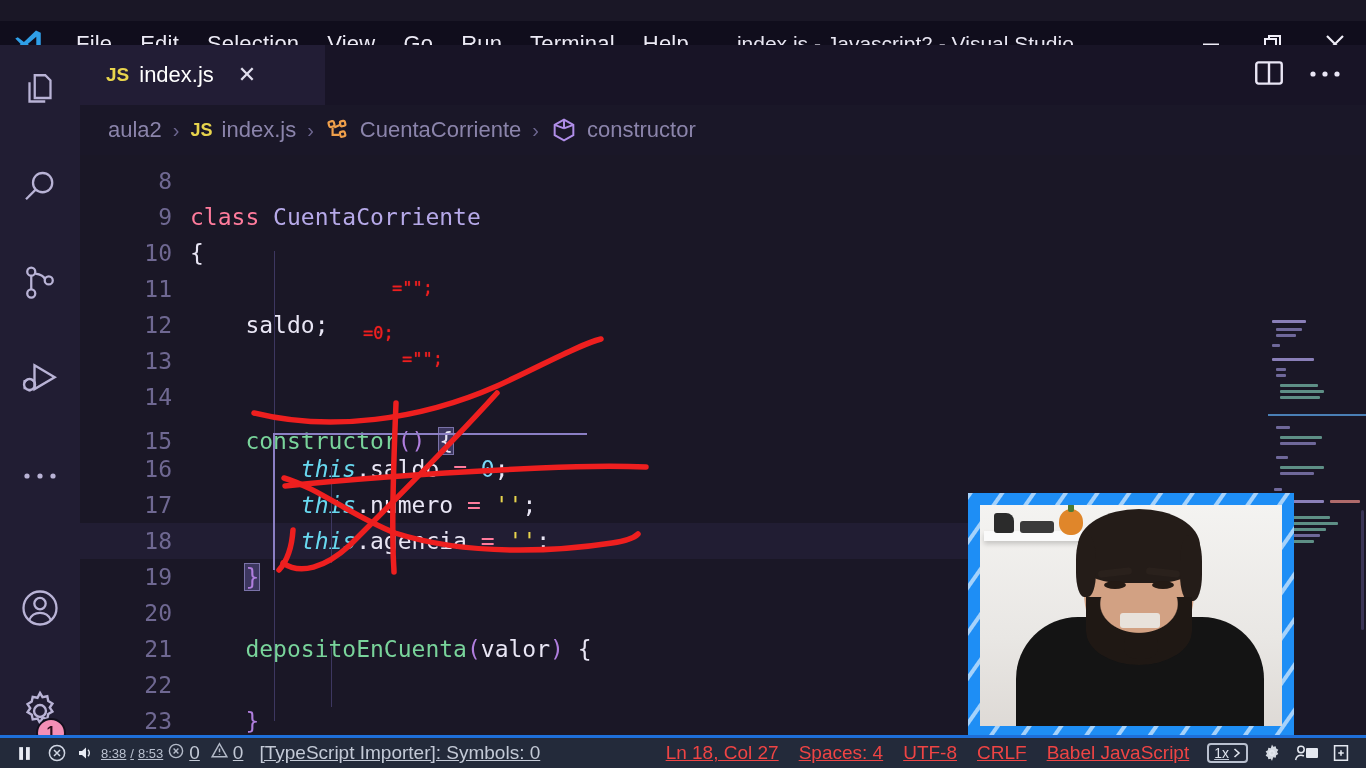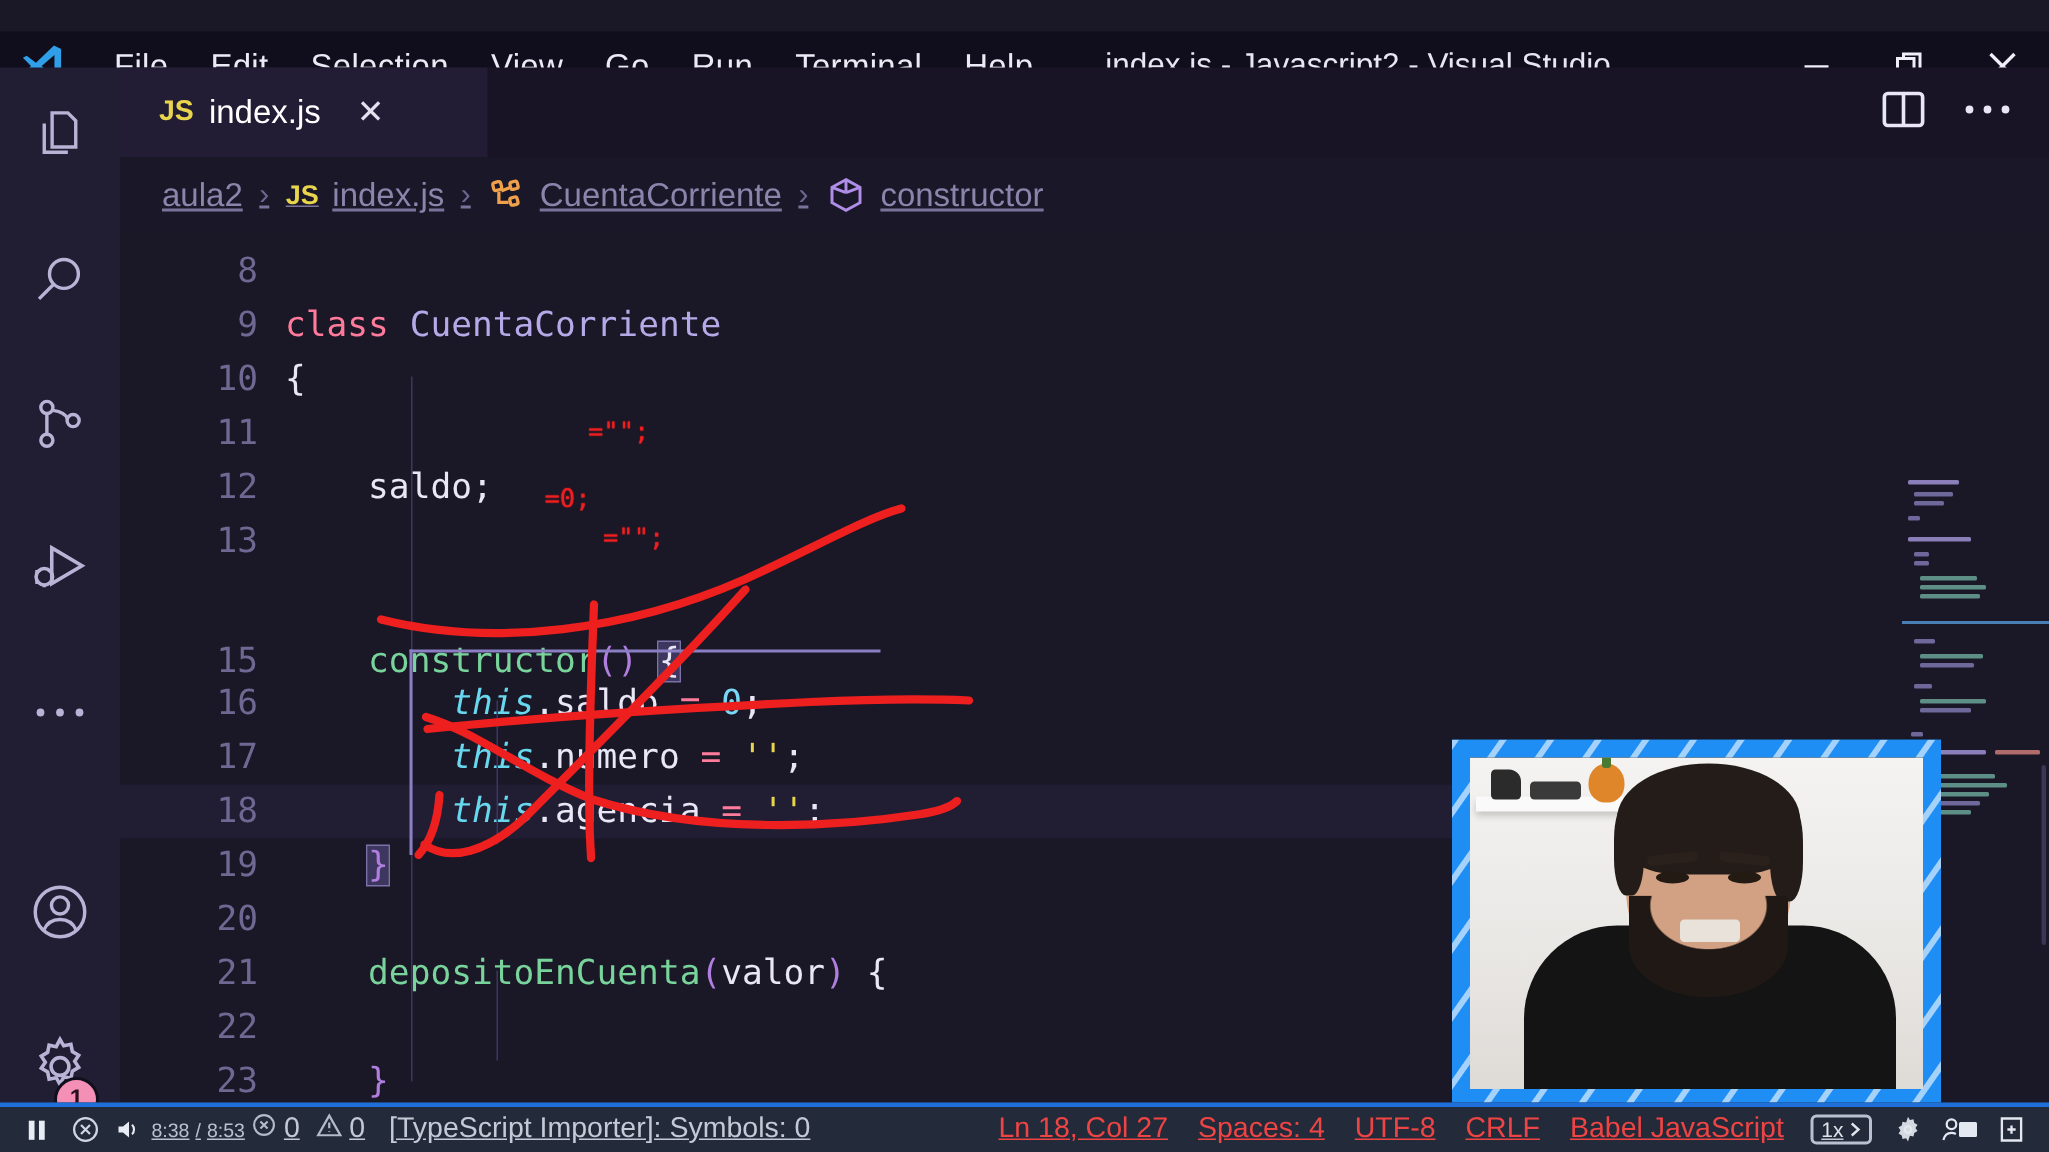--- a/index.html
+++ b/index.html
@@ -50,21 +50,21 @@
   }
   .tab-js { color:#e8d44d; font-size:19px; font-weight:bold; font-family:"Liberation Sans",sans-serif; }
   .tab-label { color:#ffffff; font-size:22px; }
   .tab-close { margin-left:14px; color:#e3e0ef; font-size:22px; line-height:1; }
   .editor-actions { position:absolute; right:14px; top:45px; height:60px; display:flex; align-items:center; gap:22px; padding-right:10px; }
 
   
   .breadcrumb {
     position:absolute; left:80px; top:105px; width:1286px; height:50px;
     background:#1a1728; display:flex; align-items:center; padding-left:28px; gap:9px;
-    font-size:22px; color:#7a749a;text-decoration:underline;
+    font-size:22px; color:#7a749a;
   }
   .crumb { color:#8b84ab; }
   .crumb-sep { color:#6d6690; font-size:20px; padding:0 2px; }
   .crumb-js { color:#e8d44d; font-size:18px; font-weight:bold; }
 
   
   .editor {
     position:absolute; left:80px; top:155px; width:1286px; height:585px;
     background:#1a1726; overflow:hidden;
   }
@@ -349,20 +349,24 @@
 
       <div class="ln" style="top:152px">
         <span class="lineno">12</span>
         <span class="code">    <span class="plain">saldo;</span></span>
       </div>
 
       <div class="ln" style="top:188px">
         <span class="lineno">13</span>
       </div>
 
+      <div class="ln" style="top:224px">
+        <span class="lineno">14</span>
+        <span class="code"></span>
+      </div>
 
       <div class="ln" style="top:268px">
         <span class="lineno">15</span>
         <span class="code">    <span class="fn">constructor</span><span class="punct">()</span> <span class="brace brace-match">{</span></span>
       </div>
 
       <div class="ln" style="top:296px">
         <span class="lineno">16</span>
         <span class="code">        <span class="thisk">this</span><span class="plain">.saldo</span> <span class="op">=</span> <span class="num">0</span><span class="plain">;</span></span>
       </div>

